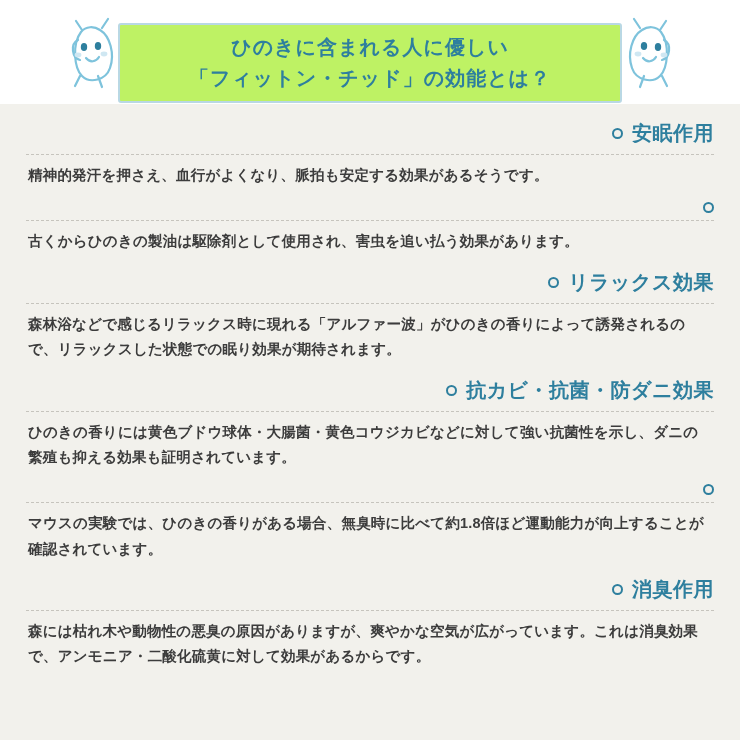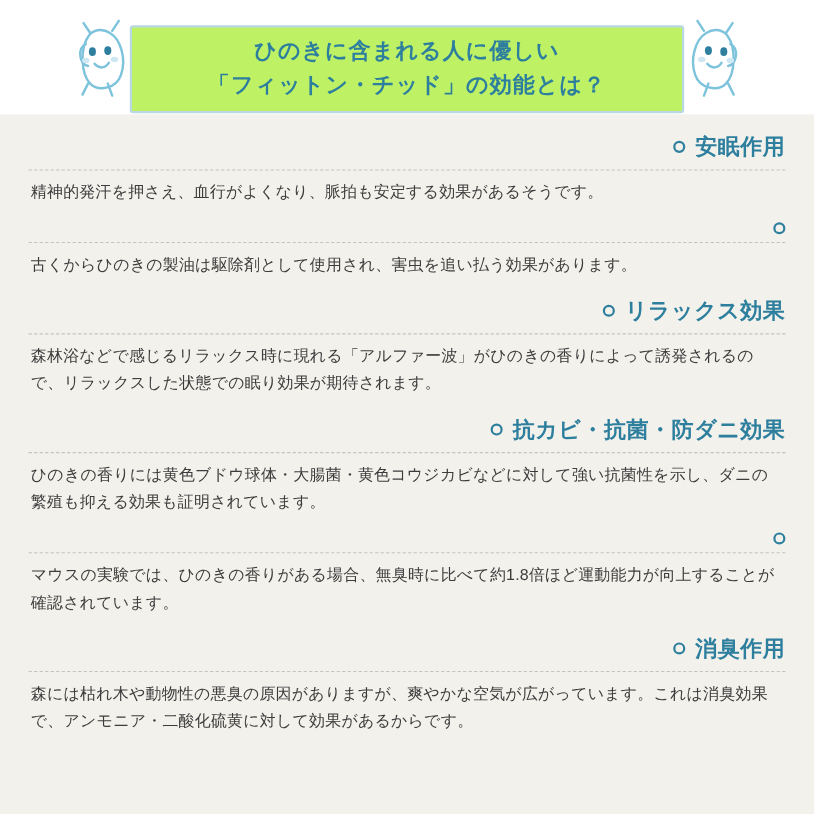--- a/index.html
+++ b/index.html
@@ -94,21 +94,21 @@
     margin: 0 0 8px 0;
     height: 0;
   }
   .item-body {
     font-size: 14.5px;
     line-height: 1.75;
     color: #3c3c3c;
     letter-spacing: 0.2px;
     padding: 0 2px;
   }
-  .item-body p { margin: 0; }
+  .item-body p { margin: 0; font-weight: bold; }
 </style>
 </head>
 <body>
 
 <div class="page">
 
   <div class="header">
 
     <div class="mascot left">
       <svg width="70" height="76" viewBox="0 0 70 76" xmlns="http://www.w3.org/2000/svg">

